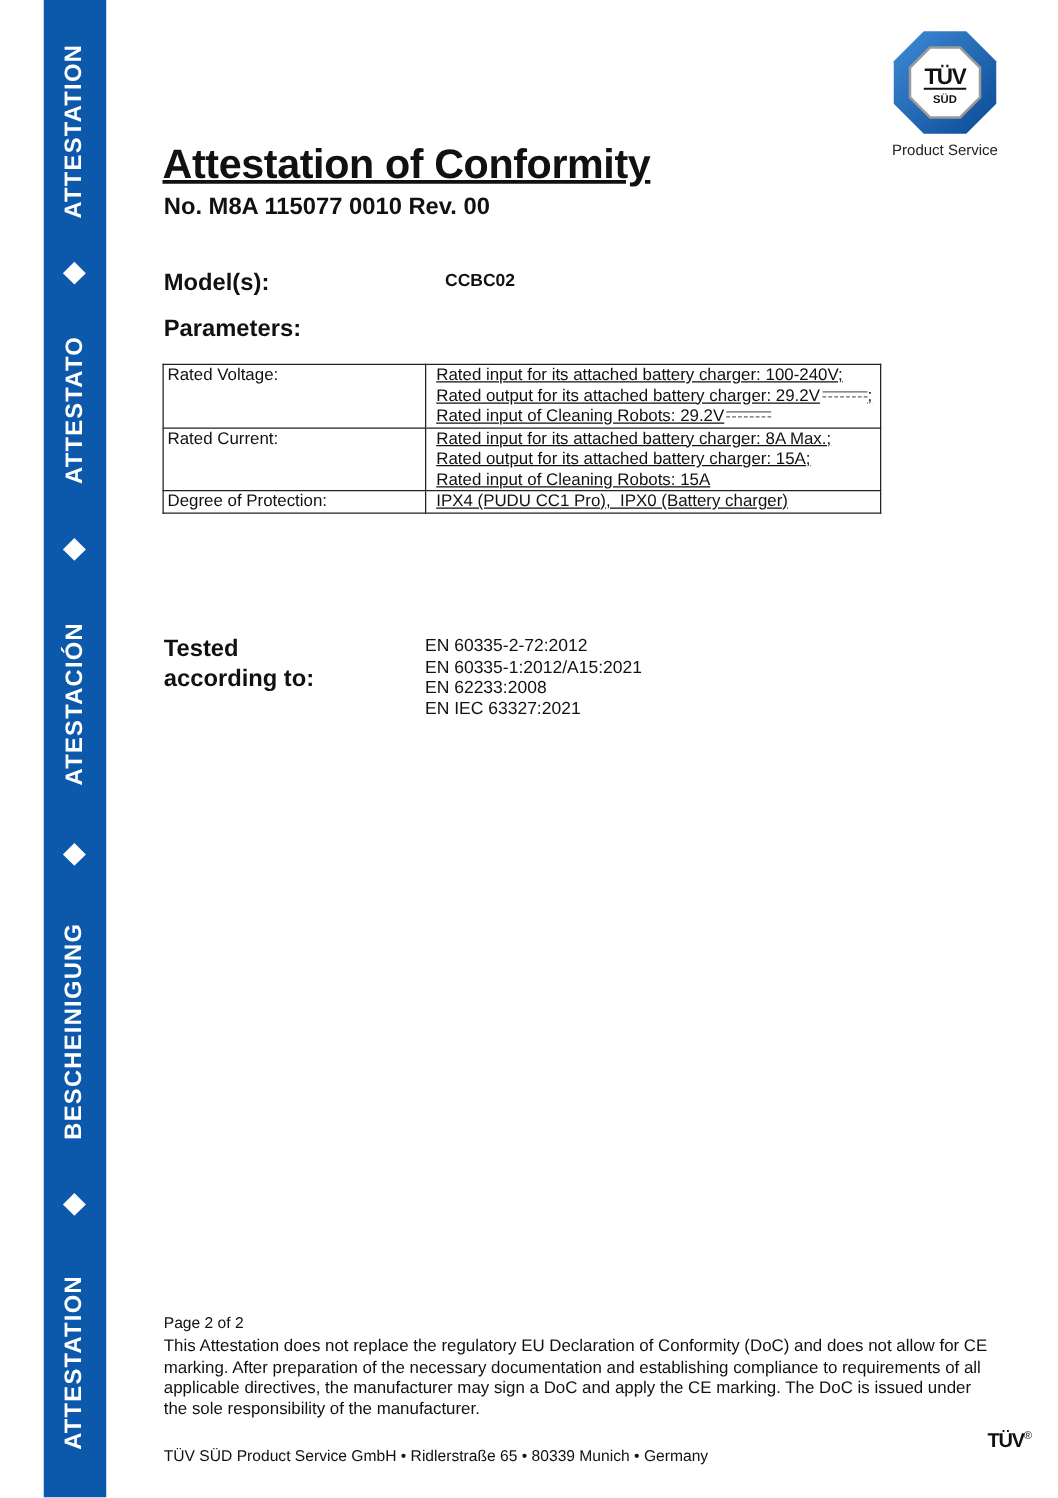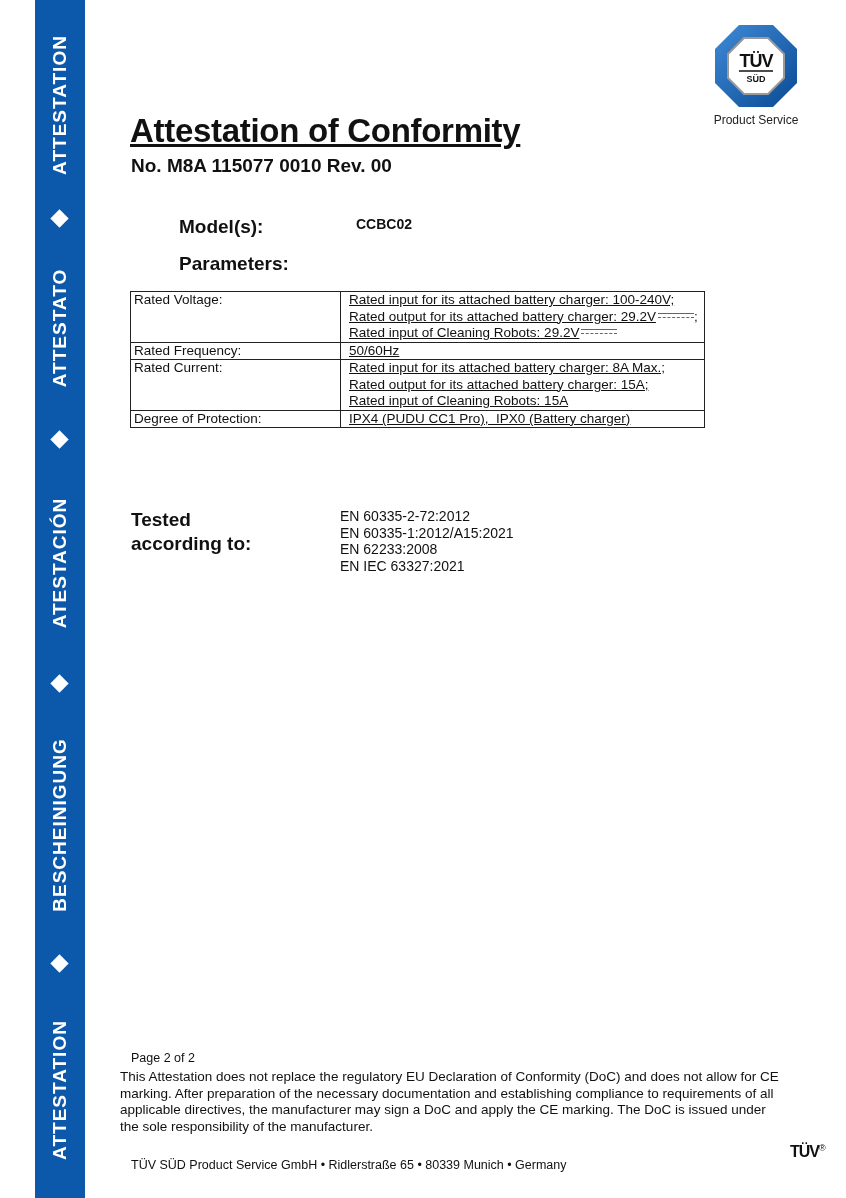--- a/index.html
+++ b/index.html
@@ -23,21 +23,21 @@
     position: absolute; left: 18px; width: 13px; height: 13px;
     background: #fff; transform: rotate(45deg);
   }
 
   .logo { position: absolute; left: 714px; top: 24px; width: 84px; height: 84px; }
   .logo-caption { position: absolute; left: 700px; top: 113px; width: 112px; text-align: center; font-size: 12px; color: #222; }
 
   .title { position: absolute; left: 130px; top: 112px; font-size: 33px; font-weight: bold; letter-spacing: -0.3px; color: #111; text-decoration: underline; }
   .cert-no { position: absolute; left: 131px; top: 155px; font-size: 19px; font-weight: bold; color: #111; }
 
-  .label-lg { position: absolute; font-size: 19px; font-weight: bold; color: #111; margin-left: 48px; }
+  .label-lg { position: absolute; font-size: 19px; font-weight: bold; color: #111; }
   .model-val { position: absolute; left: 340px; top: 216px; font-size: 14px; font-weight: bold; color: #111; margin-left: 16px; }
 
   table.params {
     position: absolute; left: 130px; top: 291px; width: 575px;
     border-collapse: collapse; font-size: 13.5px; color: #111;
   }
   table.params td {
     border: 1.3px solid #222; padding: 0 0 0 3px; vertical-align: top; line-height: 16.5px;
   }
   table.params td.k { width: 210px; }
@@ -45,21 +45,21 @@
   .dc {
     display: inline-block; width: 36px; height: 8px; vertical-align: middle; margin-left: 2px; position: relative; top: -1px;
   }
   .dc::before { content: ""; position: absolute; left: 0; right: 0; top: 1px; border-top: 1.5px solid #666; }
   .dc::after { content: ""; position: absolute; left: 0; right: 0; top: 5px; border-top: 1.5px dashed #666; }
 
   .tested-label { position: absolute; left: 131px; top: 508px; font-size: 19px; font-weight: bold; line-height: 24px; color: #111; }
   .standards { position: absolute; left: 340px; top: 508px; font-size: 14px; line-height: 16.5px; color: #111; }
 
   .page-no { position: absolute; left: 131px; top: 1051px; font-size: 12.5px; color: #111; }
-  .disclaimer { position: absolute; left: 120px; top: 1069px; width: 660px; font-size: 13.5px; line-height: 16.5px; color: #111; }
+  .disclaimer { position: absolute; left: 131px; top: 1069px; width: 660px; font-size: 13.5px; line-height: 16.5px; color: #111; }
   .footer-addr { position: absolute; left: 131px; top: 1158px; font-size: 12.5px; color: #111; }
   .footer-mark { position: absolute; left: 790px; top: 1143px; font-size: 16px; font-weight: bold; color: #111; letter-spacing: -1px; }
   .footer-mark sup { font-size: 9px; font-weight: normal; letter-spacing: 0; }
 </style>
 </head>
 <body>
 
 <div class="sidebar">
   <div class="side-word" style="top:20px;height:170px;">
       <span>ATTESTATION</span>
@@ -109,26 +109,20 @@
   <tbody>
       <tr>
     <td class="k">Rated Voltage:</td>
     <td class="v">
       <div><span>Rated input for its attached battery charger: 100-240V;</span></div>
       <div><span>Rated output for its attached battery charger: 29.2V</span><span class="dc"></span><span>;</span></div>
       <div><span>Rated input of Cleaning Robots: 29.2V</span><span class="dc"></span></div>
     </td>
   </tr>
   <tr>
-    <td class="k">Rated Frequency:</td>
-    <td class="v">
-          <div>50/60Hz</div>
-        </td>
-  </tr>
-  <tr>
     <td class="k">Rated Current:</td>
     <td class="v">
       <div>Rated input for its attached battery charger: 8A Max.;</div>
       <div>Rated output for its attached battery charger: 15A;</div>
       <div>Rated input of Cleaning Robots: 15A</div>
     </td>
   </tr>
   <tr>
     <td class="k">Degree of Protection:</td>
     <td class="v">

